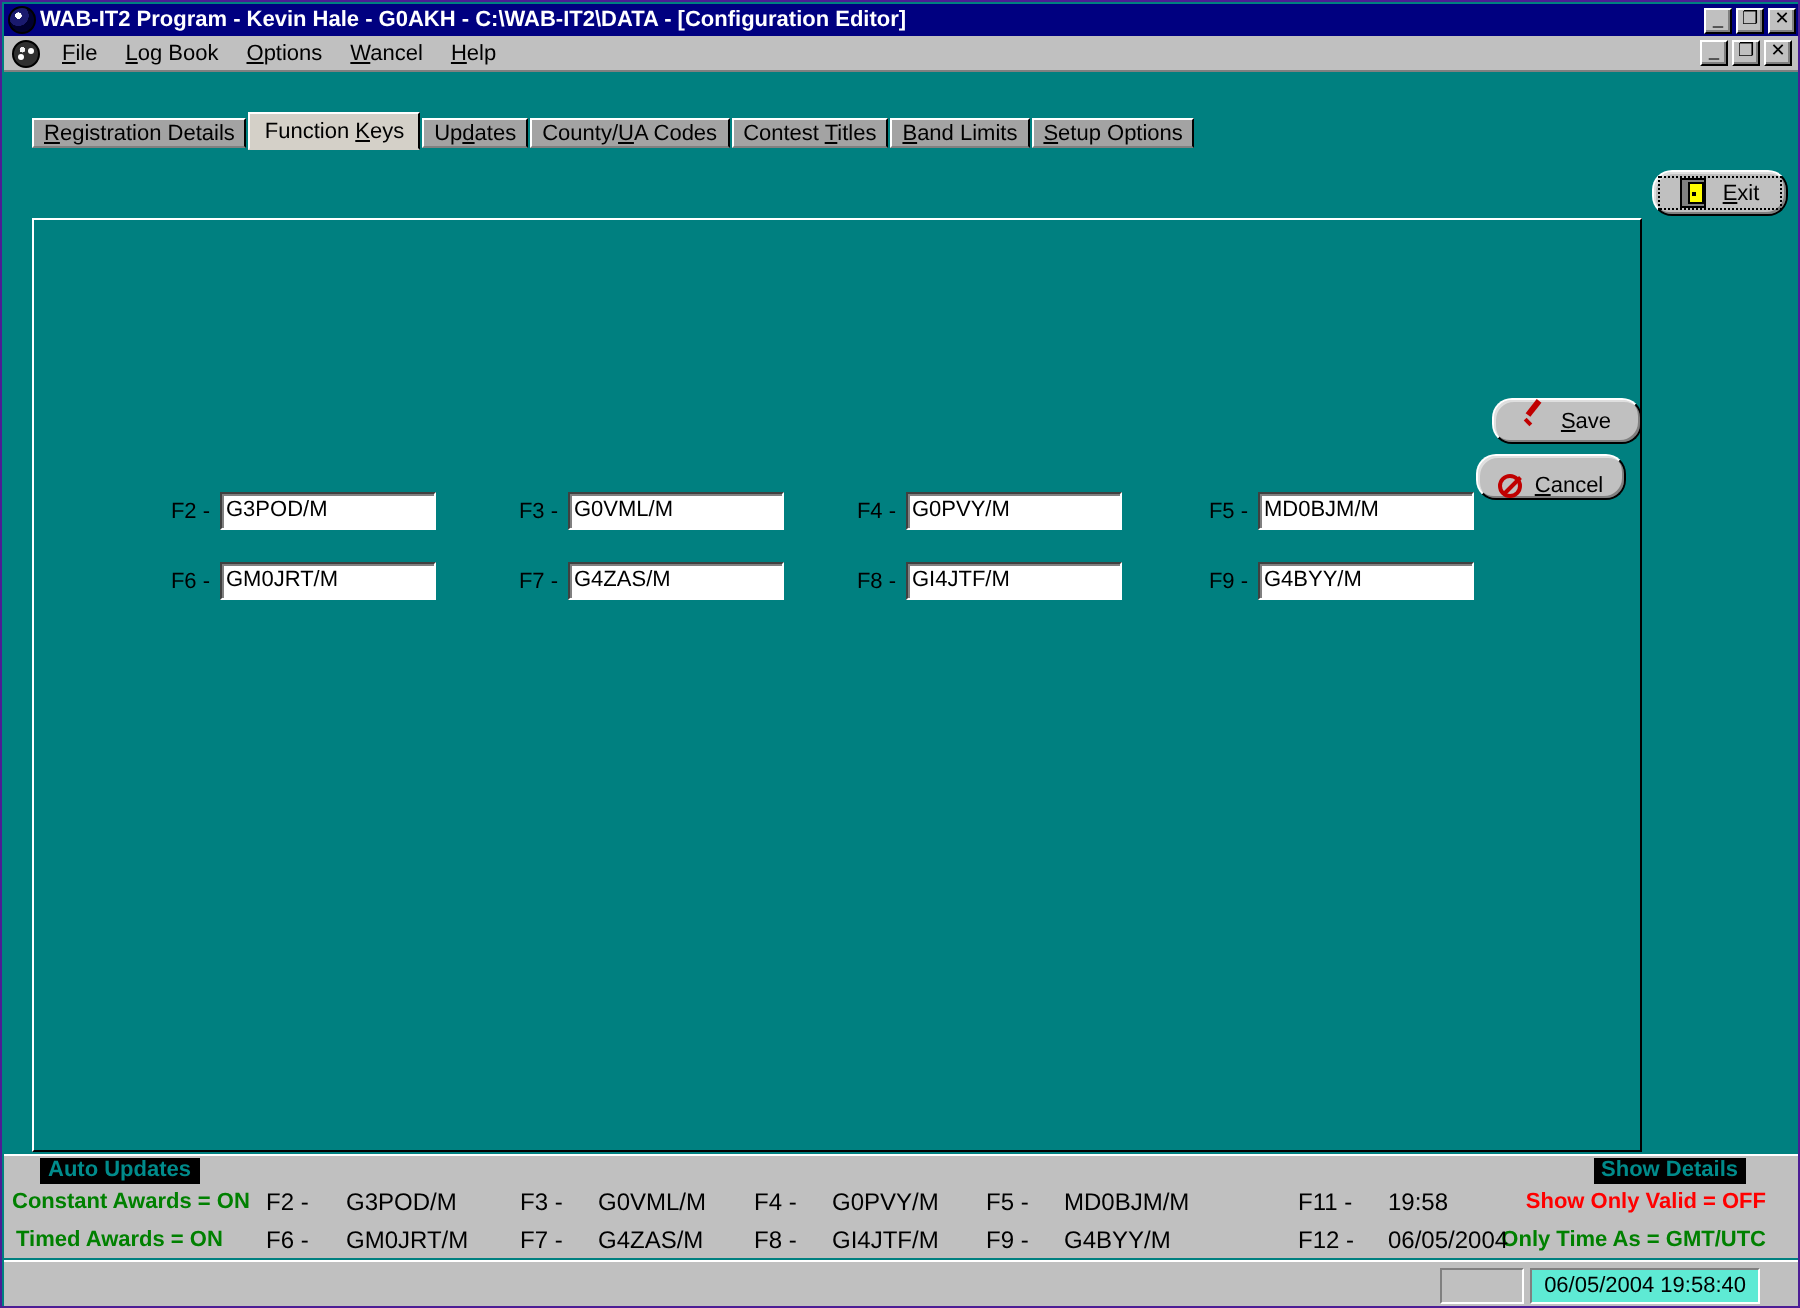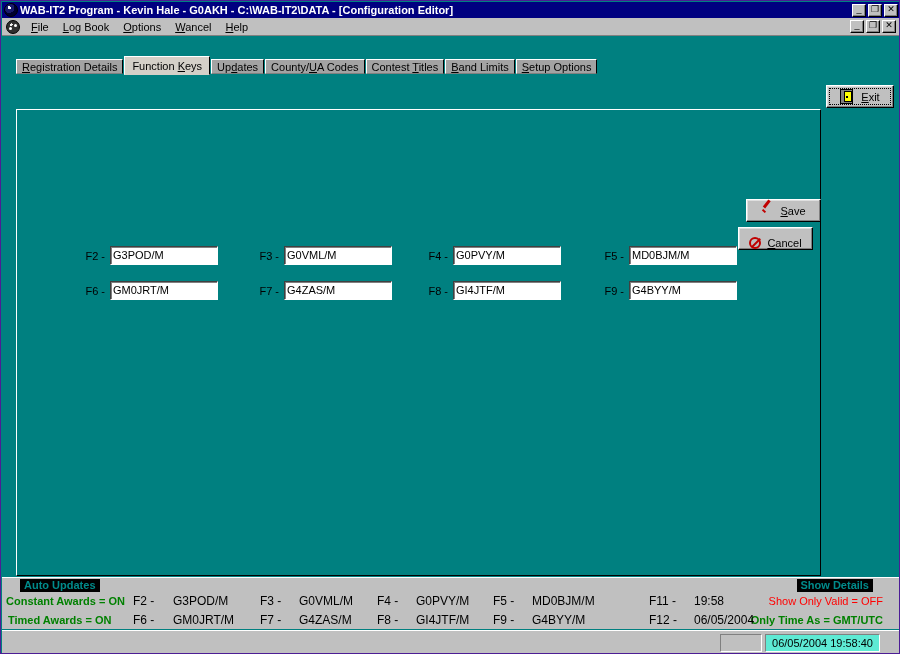--- a/index.html
+++ b/index.html
@@ -194,20 +194,21 @@
     box-shadow: inset -1px -1px 0 #808080, inset 1px 1px 0 #dfdfdf;
     box-sizing: border-box;
     color: #000;
     font-size: 11px;
     display: flex;
     align-items: center;
     justify-content: center;
     gap: 6px;
     cursor: default;
     user-select: none;
+    border-radius: 10px;
   }
   .btn u { text-decoration: underline; }
 
   .btn-save {
     position: absolute;
     left: 729px; top: 89px;
     width: 75px; height: 23px;
   }
   .btn-cancel {
     position: absolute;
@@ -347,21 +348,21 @@
     height: 13px;
     white-space: nowrap;
   }
   .st-text {
     position: absolute;
     font-size: 11px;
     white-space: nowrap;
     color: #000;
   }
   .st-green { color: #008000; font-weight: bold; }
-  .st-red   { color: #ff0000; font-weight: normal; margin-left: 19px; }
+  .st-red   { color: #ff0000; font-weight: bold; margin-left: 19px; }
 
   .fk-status { position: absolute; font-size: 12px; color: #000; white-space: nowrap; }
 
   
   .bottombar {
     position: absolute;
     left: 1px; top: 629px;
     width: 898px; height: 24px;
     background: #c0c0c0;
     border-top: 1px solid #ffffff;

